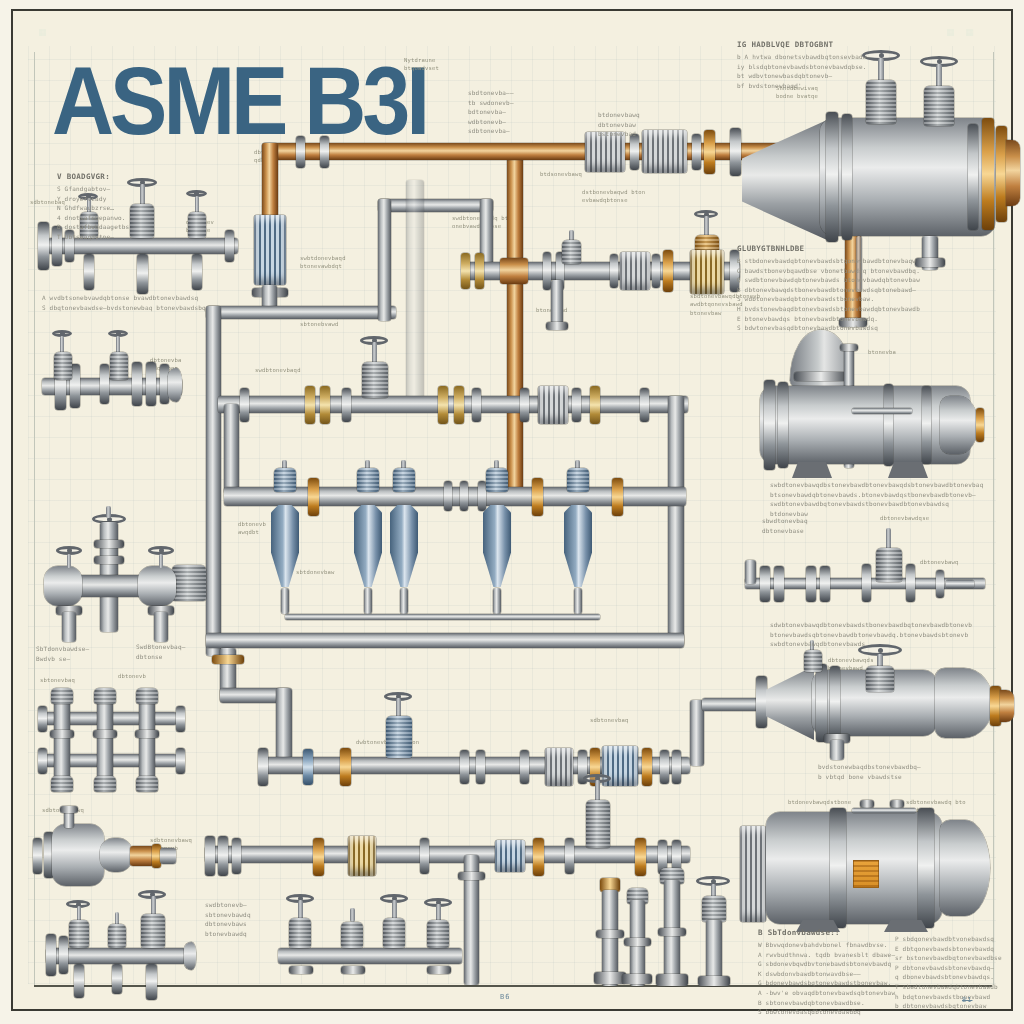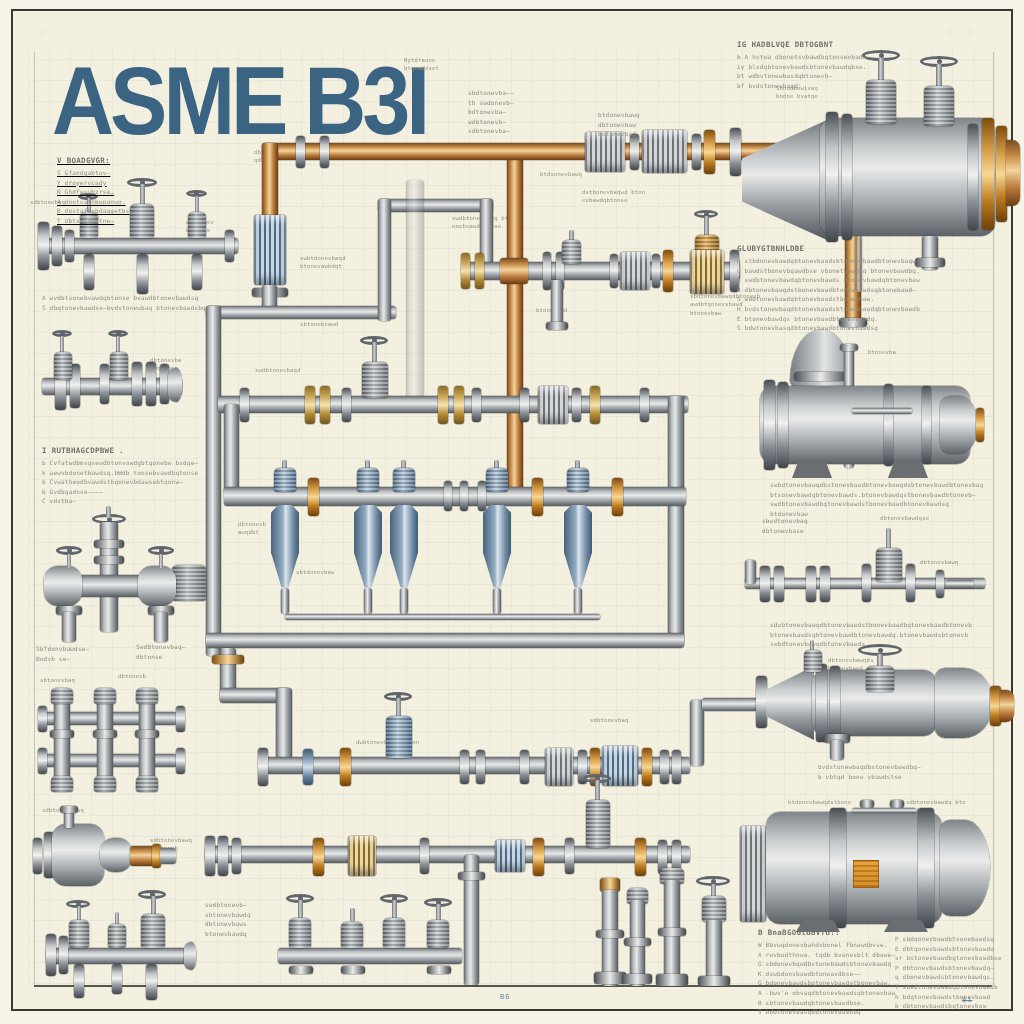--- a/index.html
+++ b/index.html
@@ -482,21 +482,21 @@
   <span class="fl" style="left:830px;top:808px;width:16px;height:120px;"></span>
   <span class="fl" style="left:918px;top:808px;width:16px;height:120px;"></span>
   <span class="flh" style="left:860px;top:800px;width:14px;height:8px;"></span>
   <span class="flh" style="left:890px;top:800px;width:14px;height:8px;"></span>
   <span class="ph thin" style="left:852px;top:808px;width:64px;height:5px;"></span>
   <span class="olabel" style="left:853px;top:860px;width:26px;height:28px;"></span>
   <span class="vesselbody cap-r" style="left:940px;top:820px;width:50px;height:96px;"></span>
   <span class="foot" style="left:796px;top:920px;width:44px;height:12px;"></span>
   <span class="foot" style="left:884px;top:920px;width:44px;height:12px;"></span>
 
-  <div class="tb" style="left:57px;top:156px;width:110px;text-decoration:underline;">
+  <div class="tb" style="left:57px;top:172px;width:110px;">
     <div class="phead">V BOADGVGR:</div>
     <div class="ptext">S Gfandgabtov—
 Y droyervcady
 N Ghdfwaubzrse…
 4 dnotsafnbepanwo.
 B dostafbvbdaagetbs
 T Ubtsoaqdvtne—</div>
   </div>
   <div class="tb" style="left:468px;top:88px;width:110px;">
     <div class="ptext">sbdtonevba——
@@ -525,28 +525,20 @@
 B  dbtonevbawqdstbonevbawdbtonevbawdsqbtonebawd—
 S  wdbtonevbawdqbtonevbawdstbonevbaw.
 H  bvdstonewbaqdbtonevbawdsbtonevbawdqbtonevbawdb
 E  btonevbawdqs btonevbawdbtonevbawdq.
 S  bdwtonevbasqdbtonevbawdbtonevbawdsq</div>
   </div>
   <div class="tb" style="left:42px;top:293px;width:290px;">
     <div class="ptext">A wvdbtsonebvawdqbtonse bvawdbtonevbawdsq
 S dbqtonevbawdse—bvdstonewbaq btonevbawdsbq</div>
   </div>
-  <div class="tb" style="left:42px;top:446px;width:300px;">
-    <div class="phead">I RUTBHAGCDPBWE .</div>
-    <div class="ptext">b Cvfatwdbmvqsewdbtonvawdgbtqonebw bsdqe—
-k aewvbdonetbawdsq.bWdb tonsebvawdbqtonse
-b Cvwatheodbvawdstbqonevbdawsebtqonw—
-b Gvdbqadnse————
-C vdstba—</div>
-  </div>
   <div class="tb" style="left:36px;top:644px;width:100px;">
     <div class="ptext">SbTdonvbawdse—
 Bwdvb se—</div>
   </div>
   <div class="tb" style="left:136px;top:642px;width:90px;">
     <div class="ptext">SwdBtonevbaq—
 dbtonse</div>
   </div>
   <div class="tb" style="left:770px;top:480px;width:225px;">
     <div class="ptext">swbdtonevbawqdbstonevbawdbtonevbawqdsbtonevbawdbtonevbaq
@@ -561,21 +553,21 @@
   <div class="tb" style="left:770px;top:620px;width:228px;">
     <div class="ptext">sdwbtonevbawqdbtonevbawdstbonevbawdbqtonevbawdbtonevb
 btonevbawdsqbtonevbawdbtonevbawdq.btonevbawdsbtonevb
 swbdtonevbawqdbtonevbawds</div>
   </div>
   <div class="tb" style="left:818px;top:762px;width:160px;">
     <div class="ptext">bvdstonewbaqdbstonevbawdbq—
 b vbtqd bone vbawdstse</div>
   </div>
   <div class="tb" style="left:758px;top:928px;width:160px;">
-    <div class="phead">B BnaBGOGtdBVTd::</div>
+    <div class="phead">B SbTdonvbawdse::</div>
     <div class="ptext">W  Bbvwqdonevbahdvbonel fbnawdbvse.
 A  rwvbudthnwa. tqdb bvanesblt dbawe—
 G  sbdonevbqwdbvtonebawdsbtonevbawdq
 K  dswbdonvbawdbtonwavdbse——
 G  bdonevbawdsbqtonevbawdstbonevbaw.
 A  -bwv'e obvaqdbtonevbawdsqbtonevbaw
 B  sbtonevbawdqbtonevbawdbse.
 S  bdwtonevbasqdbtonevbawdbq</div>
   </div>
   <div class="tb" style="left:895px;top:934px;width:112px;">

